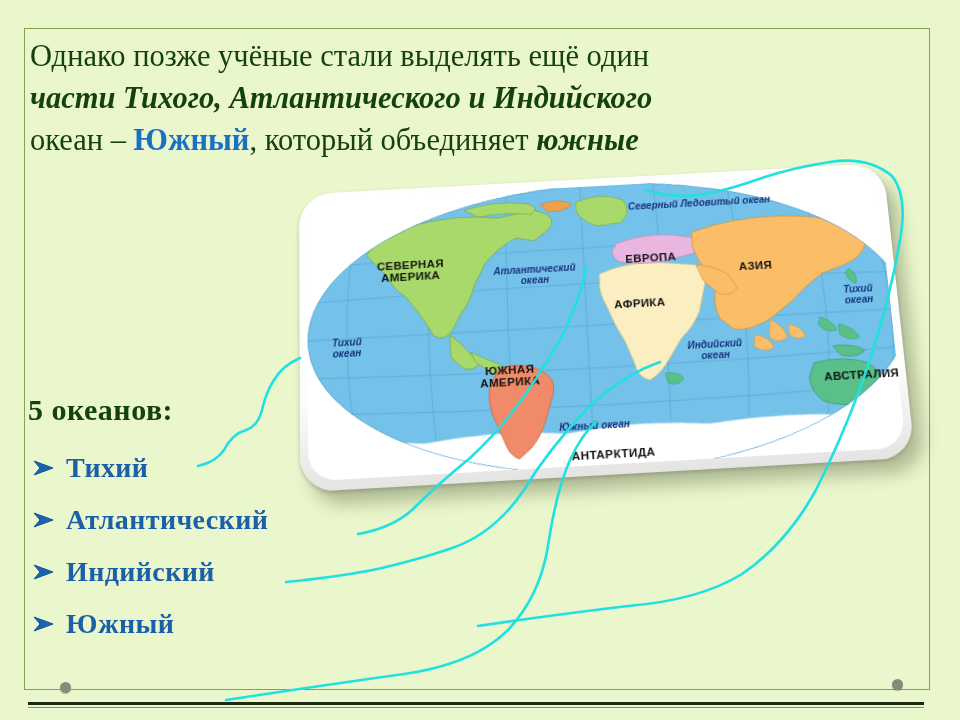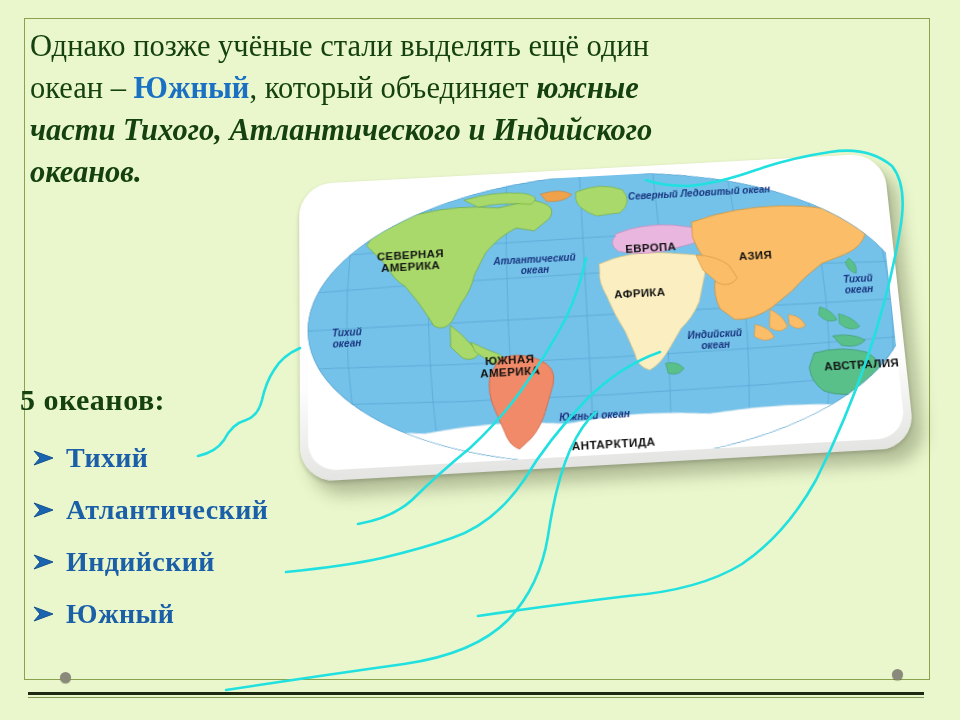--- a/index.html
+++ b/index.html
@@ -1,21 +1,21 @@
 <!DOCTYPE html>
 <html><head>
 <meta charset="utf-8">
 <style>
   html,body{margin:0;padding:0;}
   body{
     width:960px;height:720px;overflow:hidden;position:relative;
     background:#eaf7cc;
     font-family:"Liberation Serif", serif;
   }
-  #slide{position:absolute;inset:0;background:#eaf7cc;}
+  #slide{position:absolute;inset:0;background:#eaf7cc;margin-top:10px;}
 
   
   .frame{
     position:absolute;left:24px;top:18px;width:906px;height:662px;
     border:1px solid #8aa24e;box-sizing:border-box;
     background:#eaf7cc;
   }
   .baseline-rule{
     position:absolute;left:28px;top:692px;width:896px;height:3px;
     background:#1d2a12;
@@ -39,21 +39,21 @@
   }
   .para .ln{display:block;white-space:nowrap;}
   .para .ln.justify{
     display:flex;justify-content:space-between;
   }
   .hl{color:#1a71c4;font-weight:bold;}
   .bi{font-weight:bold;font-style:italic;}
 
   
   .list-head{
-    position:absolute;left:20px;top:383px;
+    position:absolute;left:28px;top:383px;
     color:#14410f;font-size:30px;font-weight:bold;letter-spacing:.5px;
   }
   .bullets{position:absolute;left:32px;top:432px;width:520px;}
   .bullet-row{
     display:flex;align-items:center;height:52px;
   }
   .arrow{
     width:34px;flex:none;color:#1a63b0;font-size:26px;line-height:1;
     display:flex;align-items:center;
   }
@@ -102,25 +102,24 @@
 <body>
 
 <div id="slide">
 
   <div class="frame"></div>
 
   <div class="para">
     <span class="ln justify">
       <span>Однако позже учёные стали выделять ещё  один</span>
     </span>
+    <span class="ln bi">части Тихого,  Атлантического  и  Индийского</span>
     <span class="ln">
       <span>океан – </span><span class="hl">Южный</span><span>, который объединяет </span><span class="bi">южные</span>
     </span>
-    <span class="ln bi">части Тихого,  Атлантического  и  Индийского</span>
-    <span class="ln bi">океанов.</span>
   </div>
 
   <div id="mapwrap">
     <div class="card">
       <div class="card-inner">
 
         <svg class="globe" viewBox="0 0 612 296">
           <defs>
             <clipPath id="ell">
                 <ellipse cx="306" cy="148" rx="300" ry="146"></ellipse>

